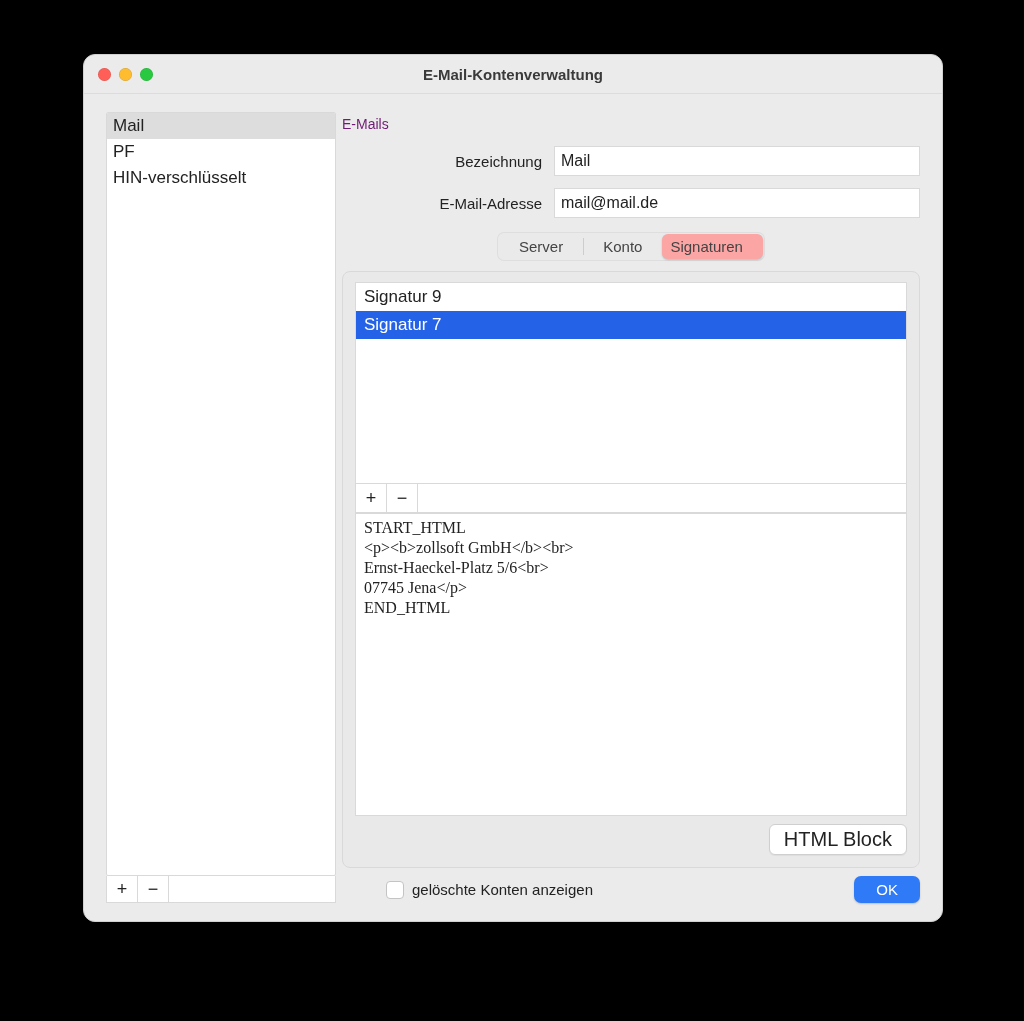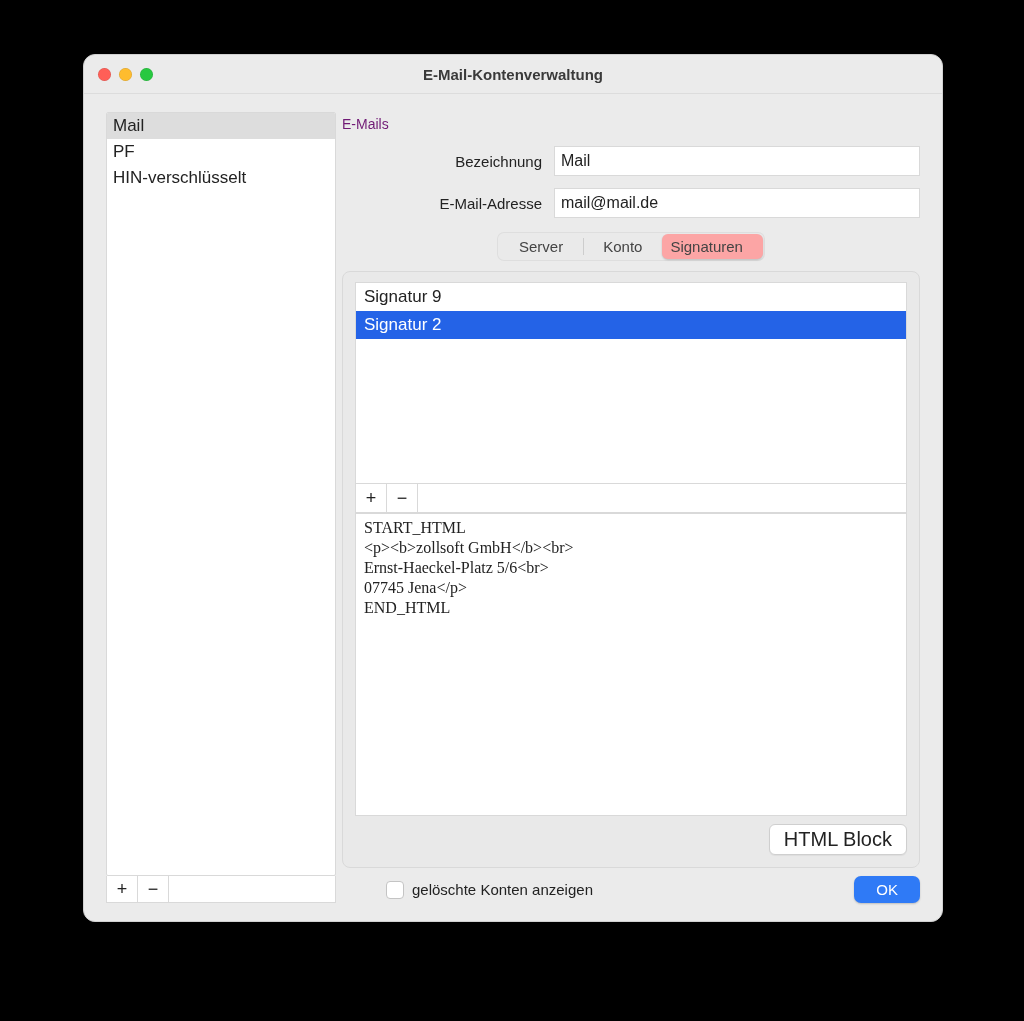--- a/index.html
+++ b/index.html
@@ -331,21 +331,21 @@
               <div class="seg-item">Server</div>
               <div class="seg-item">Konto</div>
               <div class="seg-item active">Signaturen</div>
             </div>
           </div>
 
           <div class="sig-panel">
             <div class="sig-list-wrap">
               <div class="sig-list">
                 <div class="sig-item">Signatur 9</div>
-                <div class="sig-item selected">Signatur 2</div>
+                <div class="sig-item selected">Signatur 7</div>
               </div>
               <div class="sig-pm">
                 <div class="pm-btn">
                   <span>+</span>
                 </div>
                 <div class="pm-btn">
                   <span>−</span>
                 </div>
                 <div class="pm-fill"></div>
               </div>

